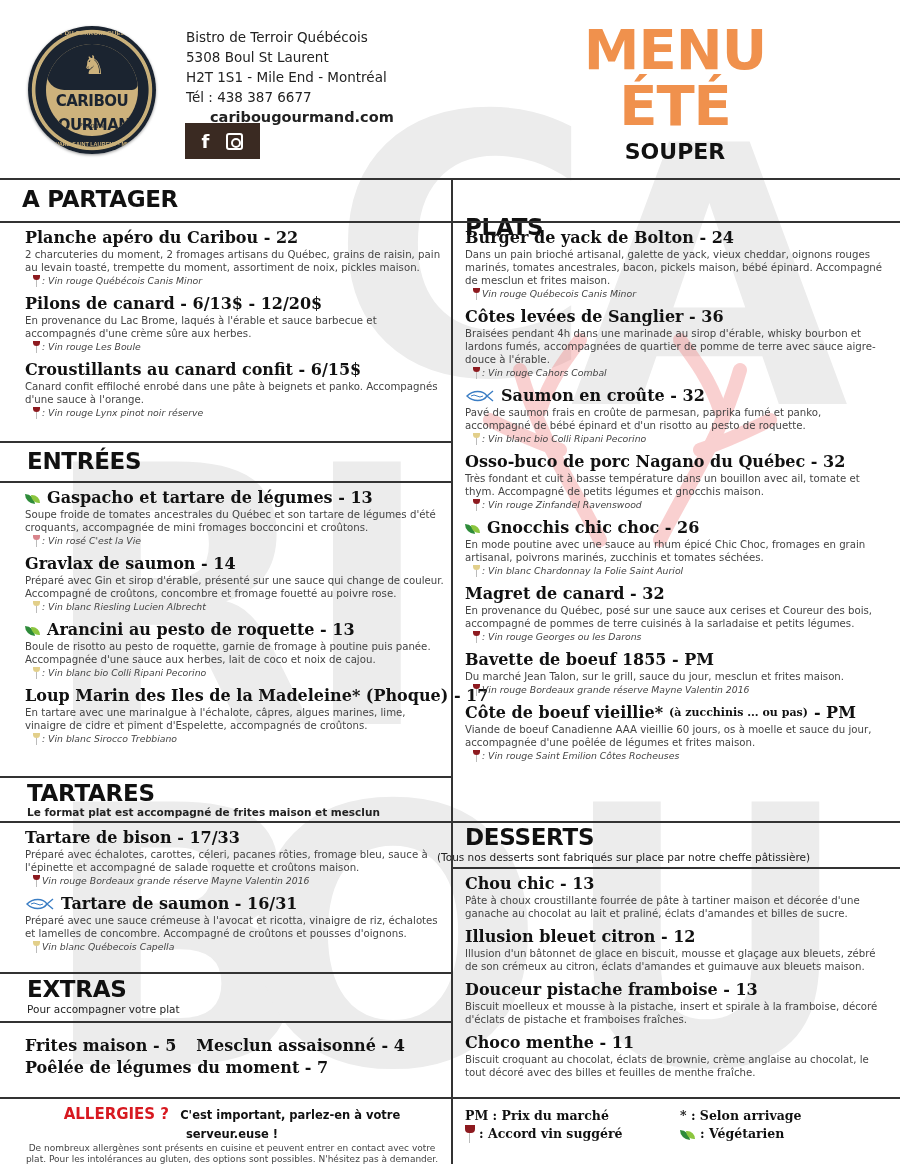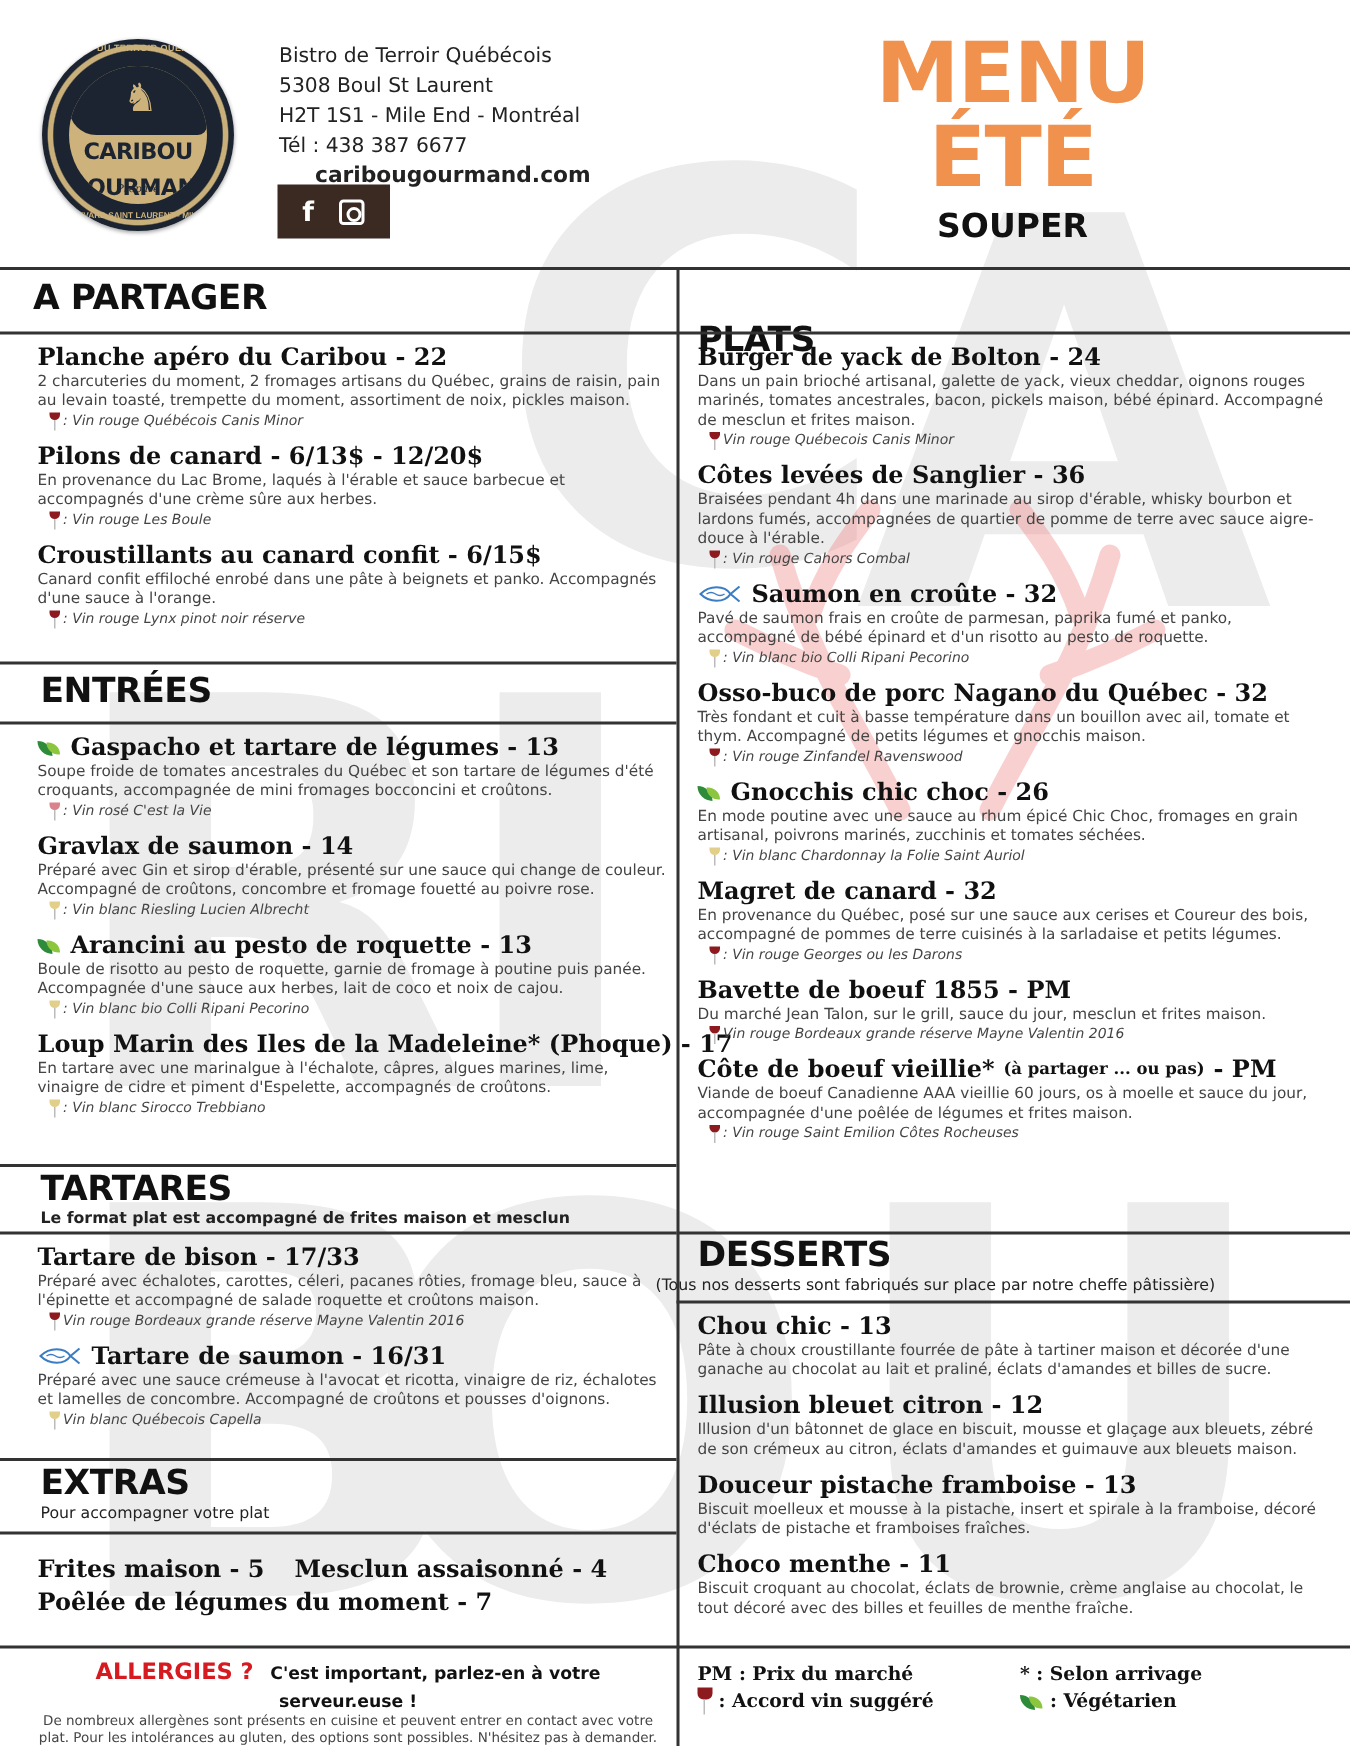--- a/index.html
+++ b/index.html
@@ -356,21 +356,21 @@
       </div>
     <div class="item-desc">Du marché Jean Talon, sur le grill, sauce du jour, mesclun et frites maison.</div>
     <div class="item-wine">
         <span class="glass rouge"></span>
         <span>Vin rouge Bordeaux grande réserve Mayne Valentin 2016</span>
       </div>
   </div>
   <div class="item">
     <div class="item-name">
       <span>Côte de boeuf vieillie*</span>
-      <span class="small">(à partager ... ou pas)</span>
+      <span class="small">(à zucchinis ... ou pas)</span>
       <span>- PM</span>
     </div>
     <div class="item-desc">Viande de boeuf Canadienne AAA vieillie 60 jours, os à moelle et sauce du jour, accompagnée d'une poêlée de légumes et frites maison.</div>
     <div class="item-wine">
         <span class="glass rouge"></span>
         <span>: Vin rouge Saint Emilion Côtes Rocheuses</span>
       </div>
   </div>
 </div>
 

